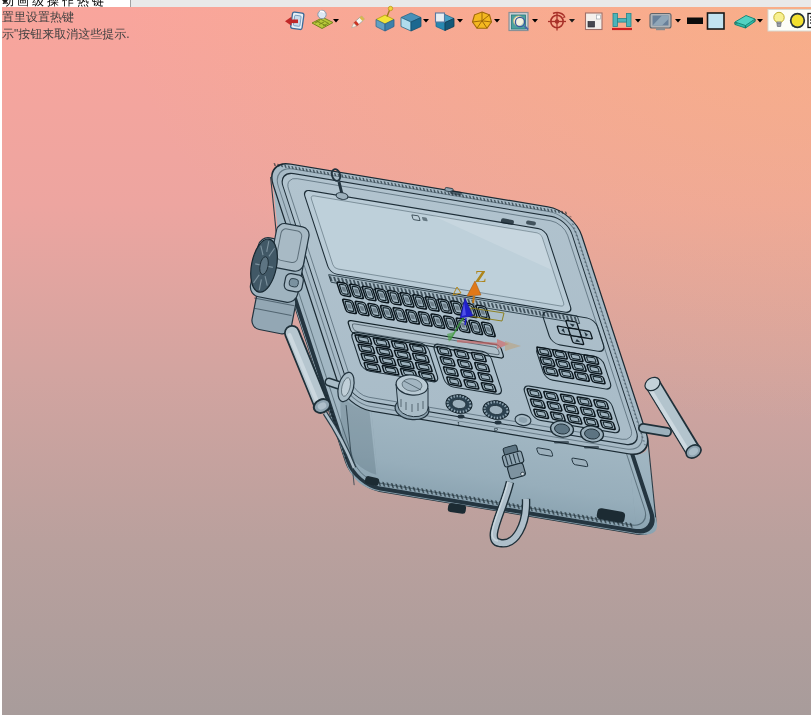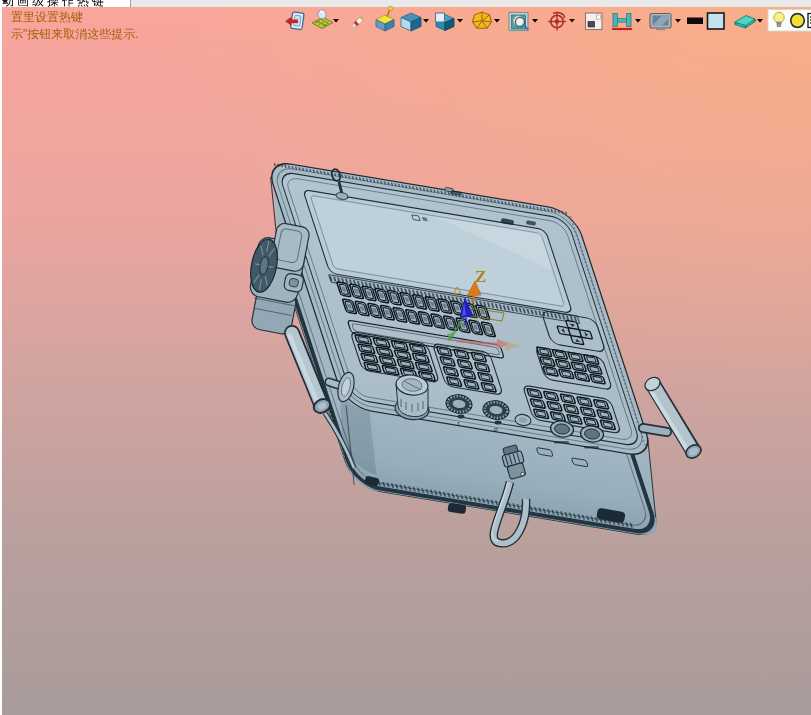--- a/index.html
+++ b/index.html
@@ -6,21 +6,21 @@
     font-family:"Liberation Sans",sans-serif;}
   #stage{position:absolute;left:2px;top:0;width:811px;height:715px;overflow:hidden;}
   #viewport{position:absolute;left:0;top:7px;width:811px;height:708px;
     background:
       radial-gradient(ellipse 980px 600px at 102% -2%, rgba(248,184,114,0.5), rgba(248,184,114,0) 72%),
       linear-gradient(180deg,#f9a59c 0%, #eda5a0 28%, #d2a4a0 52%, #b9a09d 76%, #a89c9b 100%);}
   #topstrip{position:absolute;left:0;top:0;width:811px;height:7px;background:#e9e9e9;}
   #toptab{position:absolute;left:0;top:0;width:128px;height:7px;background:#ffffff;
     overflow:hidden;border-right:1px solid #a0a0a0;}
   #toptab span{display:block;margin-top:-7px;font-size:12px;color:#000;letter-spacing:3px;white-space:nowrap;}
-  #msg{position:absolute;left:0;top:9px;color:#a16207;font-size:12px;line-height:17px;white-space:pre;margin-left:9px;}
+  #msg{position:absolute;left:0;top:9px;color:#404040;font-size:12px;line-height:17px;white-space:pre;}
   svg{position:absolute;left:0;top:0;}
 </style>
 </head>
 <body>
 <div id="stage">
   <div id="viewport"></div>
   <div id="topstrip"></div>
   <div id="toptab">
       <span>动画级操作热键</span>
     </div>

